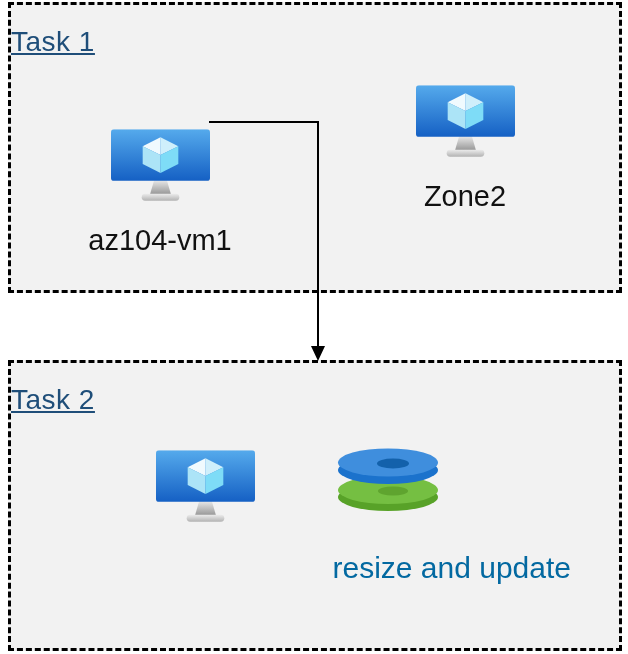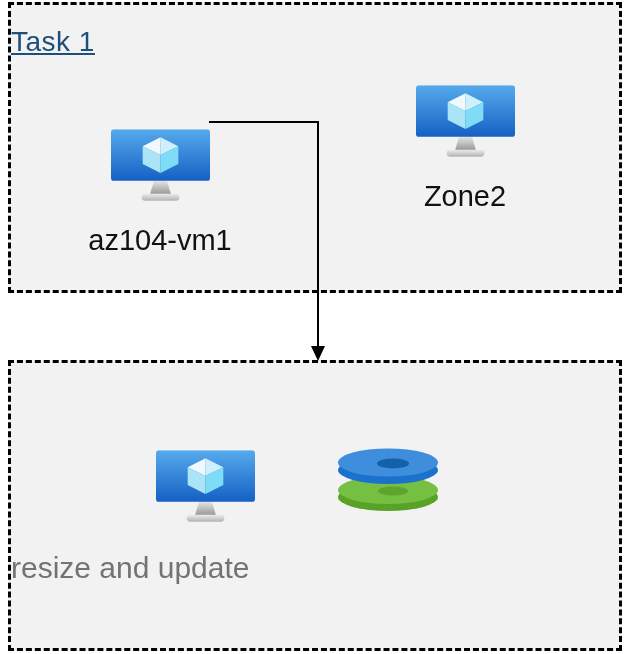--- a/index.html
+++ b/index.html
@@ -31,22 +31,22 @@
   #vm1-group { left: 54px;  top: 80px; margin-top: 44px; }
   #vm2-group { left: 359px; top: 80px; }
   .vm-icon { width: 99px; height: 74px; display: block; margin: 0 auto; }
   .vm-label { margin-top: 19px; font-size: 29px; line-height: 36px; color: #111111; }
 
   
   #task2-vm-icon   { position: absolute; left: 145px; top: 87px; width: 99px; height: 74px; }
   #task2-disk-icon { position: absolute; left: 325px; top: 84px; width: 104px; height: 66px; }
   .caption {
     position: absolute; left: 0; top: 188px; width: 560px;
-    text-align: left;
-    font-size: 30px; color: #737373;
+    text-align: right;
+    font-size: 30px; color: #0369a1;
   }
 
   .arrow-overlay {
     position: absolute; inset: 0;
     width: 628px; height: 654px;
     pointer-events: none;
   }
   .defs-holder { position: absolute; width: 0; height: 0; overflow: hidden; }
 </style>
 </head>
@@ -106,20 +106,21 @@
       <svg class="vm-icon" viewBox="0 0 100 74">
         <use href="#vm-symbol"></use>
       </svg>
       <div class="vm-label">
         <div>Zone2</div>
       </div>
     </div>
   </div>
 
   <div class="task-box" id="task2-box">
+    <div class="task-title">Task 2</div>
 
     <svg id="task2-vm-icon" viewBox="0 0 100 74">
       <use href="#vm-symbol"></use>
     </svg>
 
     <svg id="task2-disk-icon" viewBox="0 0 104 66">
       <use href="#disks-symbol"></use>
     </svg>
 
     <div class="caption">resize and update</div>

